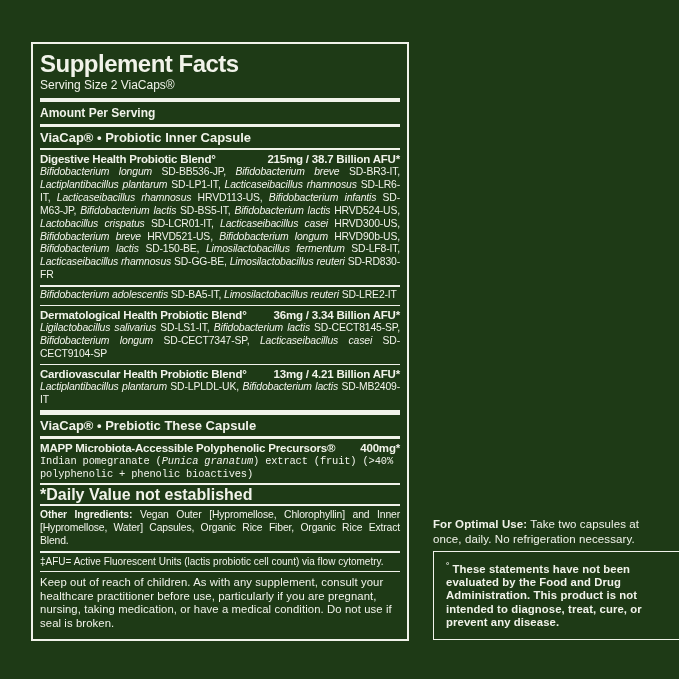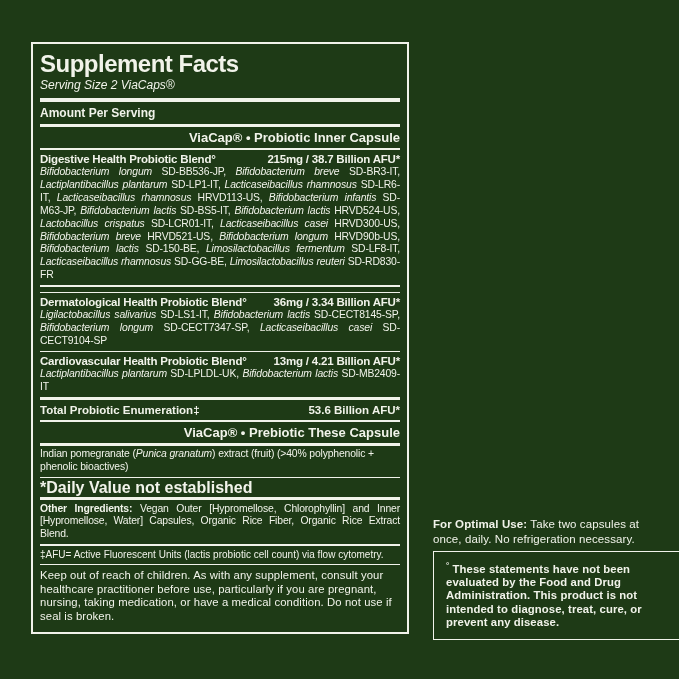--- a/index.html
+++ b/index.html
@@ -12,33 +12,33 @@
     background:var(--bg);color:var(--ink);
     font-family:"Liberation Sans",sans-serif;
     -webkit-font-smoothing:antialiased;
   }
   .panel{
     position:absolute;left:31px;top:42px;width:378px;min-height:591px;
     border:2px solid var(--ink);box-sizing:border-box;
     padding:5px 7px 4px 7px;
   }
   .title{font-size:24px;font-weight:bold;letter-spacing:-0.5px;line-height:26px;margin-top:2px;}
-  .serving{font-size:12px;line-height:17px;margin-bottom:4px;font-style:italic;}
+  .serving{font-size:12px;line-height:17px;margin-bottom:4px;}
   .bar{background:var(--ink);height:2.5px;border:0;margin:0;}
   .bar.thick{height:4px;}
   .bar.hair{height:1.5px;}
   .aps{font-size:12px;font-weight:bold;line-height:14px;padding:4px 0 4px 0;}
-  .cap-header{font-size:13px;font-weight:bold;text-align:right;line-height:15px;padding:3px 0;}
+  .cap-header{font-size:13px;font-weight:bold;text-align:left;line-height:15px;padding:3px 0;}
   .blend{padding:2px 0 3px 0;}
   .blend-head{display:flex;justify-content:space-between;font-size:11.5px;font-weight:bold;line-height:14px;letter-spacing:-0.2px;}
   .blend-head .amt{white-space:nowrap;font-weight:bold;}
   .strains{font-size:10.4px;line-height:12.9px;text-align:justify;letter-spacing:-0.15px;}
   .strains i{font-style:italic;margin-top:8px;}
   .total-row{display:flex;justify-content:space-between;font-size:11.5px;font-weight:bold;line-height:14px;padding:3px 0;}
-  .detail{font-size:10.4px;line-height:12.9px;letter-spacing:-0.15px;}
+  .detail{font-size:10.4px;line-height:12.9px;letter-spacing:-0.15px;font-family:Liberation Mono, monospace;}
   .dv-note{font-size:16px;font-weight:bold;line-height:13px;padding:3px 0;}
   .para{font-size:10.4px;line-height:12.9px;text-align:justify;letter-spacing:-0.15px;padding:3px 0;}
   .para b{font-weight:bold;}
   .afu-note{font-size:10px;line-height:12px;padding:3px 0;}
   .warning{font-size:11.3px;line-height:13.6px;padding:4px 0;letter-spacing:0.1px;}
   sup{font-size:70%;line-height:0;}
   .optimal{
     position:absolute;left:433px;top:517px;width:234px;
     font-size:11.5px;line-height:14.5px;letter-spacing:0.1px;
   }
@@ -66,20 +66,21 @@
   <div class="blend">
     <div class="blend-head">
       <span>Digestive Health Probiotic Blend°</span>
       <span class="amt">215mg / 38.7 Billion AFU*</span>
     </div>
     <div class="strains"><i>Bifidobacterium longum </i><span>SD-BB536-JP, </span><i>Bifidobacterium breve </i><span>SD-BR3-IT, </span><i>Lactiplantibacillus plantarum </i><span>SD-LP1-IT, </span><i>Lacticaseibacillus rhamnosus </i><span>SD-LR6-IT, </span><i>Lacticaseibacillus rhamnosus </i><span>HRVD113-US, </span><i>Bifidobacterium infantis </i><span>SD-M63-JP, </span><i>Bifidobacterium lactis </i><span>SD-BS5-IT, </span><i>Bifidobacterium lactis </i><span>HRVD524-US, </span><i>Lactobacillus crispatus </i><span>SD-LCR01-IT, </span><i>Lacticaseibacillus casei </i><span>HRVD300-US, </span><i>Bifidobacterium breve </i><span>HRVD521-US, </span><i>Bifidobacterium longum </i><span>HRVD90b-US, </span><i>Bifidobacterium lactis </i><span>SD-150-BE, </span><i>Limosilactobacillus fermentum </i><span>SD-LF8-IT, </span><i>Lacticaseibacillus rhamnosus </i><span>SD-GG-BE, </span><i>Limosilactobacillus reuteri </i><span>SD-RD830-FR</span></div>
   </div>
   <div class="bar hair"></div>
 
   <div class="blend">
+    <div class="strains"><i>Bifidobacterium adolescentis </i><span>SD-BA5-IT, </span><i>Limosilactobacillus reuteri </i><span>SD-LRE2-IT</span></div>
   </div>
   <div class="bar hair"></div>
 
   <div class="blend">
     <div class="blend-head">
       <span>Dermatological Health Probiotic Blend°</span>
       <span class="amt">36mg / 3.34 Billion AFU*</span>
     </div>
     <div class="strains"><i>Ligilactobacillus salivarius </i><span>SD-LS1-IT, </span><i>Bifidobacterium lactis </i><span>SD-CECT8145-SP, </span><i>Bifidobacterium longum </i><span>SD-CECT7347-SP, </span><i>Lacticaseibacillus casei </i><span>SD-CECT9104-SP</span></div>
   </div>
@@ -87,29 +88,29 @@
 
   <div class="blend">
     <div class="blend-head">
       <span>Cardiovascular Health Probiotic Blend°</span>
       <span class="amt">13mg / 4.21 Billion AFU*</span>
     </div>
     <div class="strains"><i>Lactiplantibacillus plantarum </i><span>SD-LPLDL-UK, </span><i>Bifidobacterium lactis </i><span>SD-MB2409-IT</span></div>
   </div>
 
   <div class="bar"></div>
-  <div class="total-row">
-    <span>Total Probiotic Enumeration‡</span>
-    <span>53.6 Billion AFU*</span>
-  </div>
   <div class="bar"></div>
   <div class="cap-header">ViaCap® • Prebiotic These Capsule</div>
   <div class="bar"></div>
 
   <div class="blend">
+    <div class="blend-head">
+      <span>MAPP Microbiota-Accessible Polyphenolic Precursors®</span>
+      <span class="amt">400mg*</span>
+    </div>
     <div class="detail"><span>Indian pomegranate (</span><i>Punica granatum</i><span>) extract (fruit) (&gt;40% polyphenolic + phenolic bioactives)</span></div>
   </div>
 
   <div class="bar hair"></div>
   <div class="dv-note">*Daily Value not established</div>
   <div class="bar"></div>
 
   <div class="para"><b>Other Ingredients:</b> <span>Vegan Outer [Hypromellose, Chlorophyllin] and Inner [Hypromellose, Water] Capsules, Organic Rice Fiber, Organic Rice Extract Blend.</span></div>
 
   <div class="bar hair"></div>

